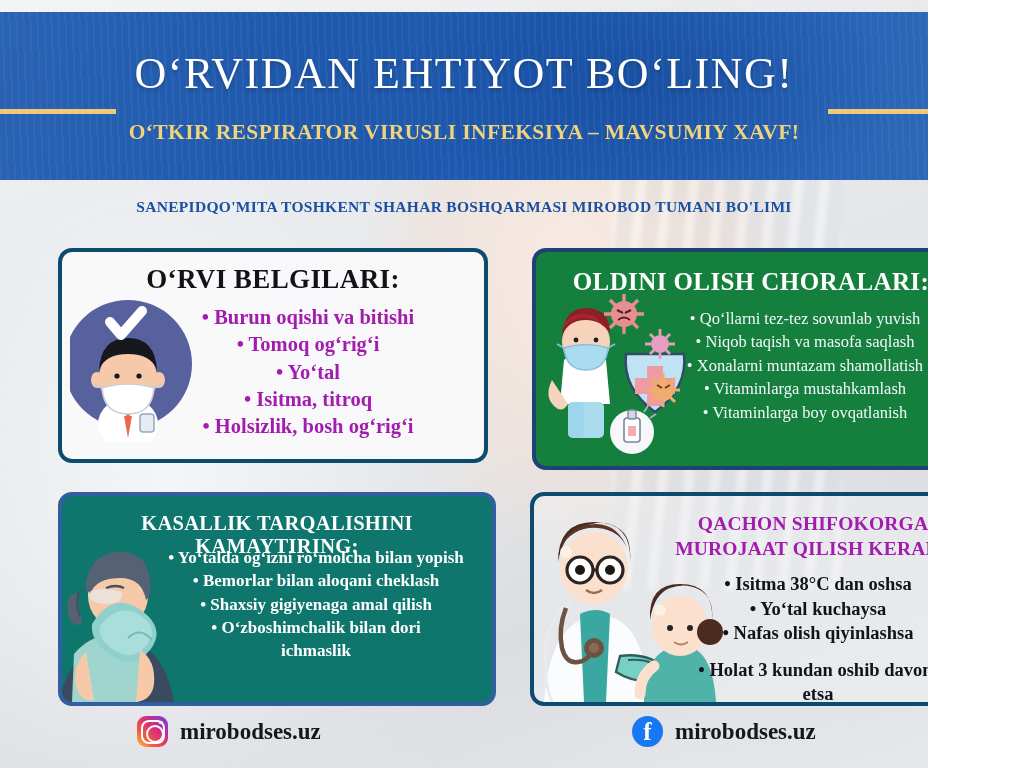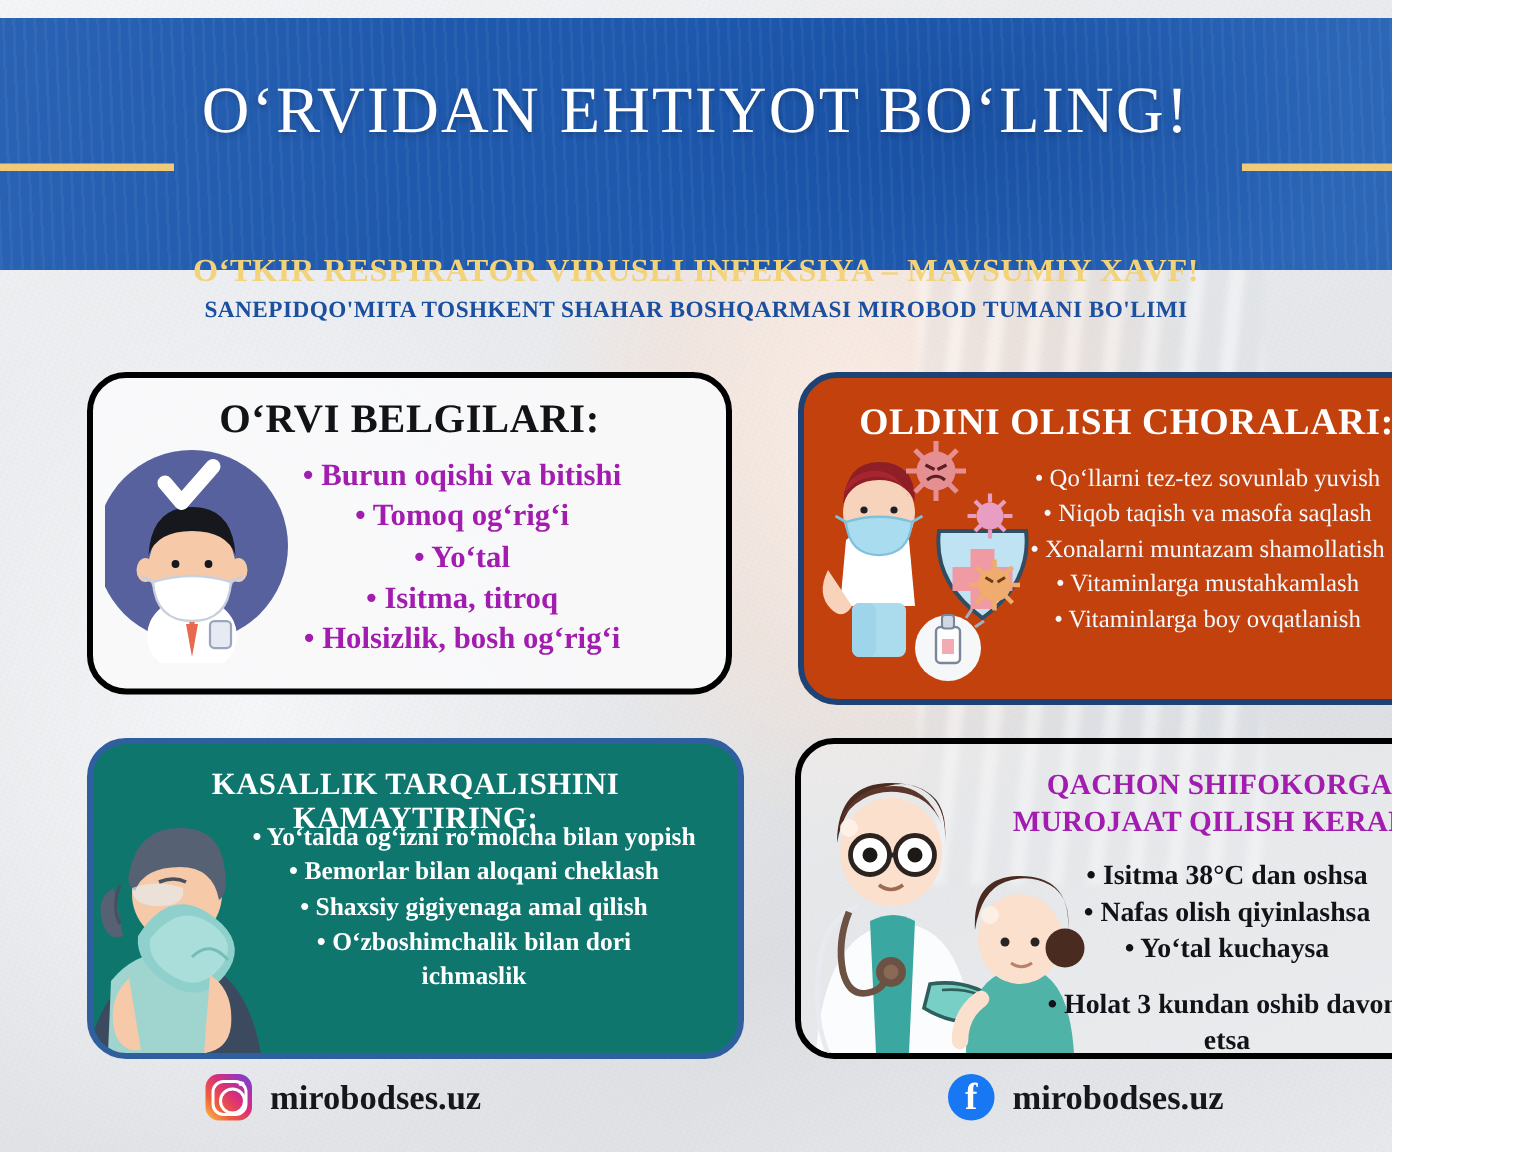--- a/index.html
+++ b/index.html
@@ -64,47 +64,46 @@
     z-index: 3;
   }
   .title-sub {
     position: absolute; left: 0; right: 0; top: 120px;
     text-align: center;
     color: #f2d37a;
     font-size: 21.5px;
     font-weight: bold;
     letter-spacing: .4px;
     z-index: 3;
-    margin-top: 48px;
   }
   .gold-rule { position: absolute; top: 109px; height: 5px; background: #f0c979; z-index: 3; }
   .gold-rule.left  { left: 0;  width: 116px; }
   .gold-rule.right { right: 0; width: 100px; }
 
   
   .org-line {
     position: absolute; left: 0; right: 0; top: 198px;
     text-align: center;
     color: #1b4fa0;
     font-size: 15.5px;
     font-weight: bold;
     letter-spacing: .3px;
     z-index: 3;
   }
 
   
   .card {
     position: absolute;
-    border-radius: 26px;
-    border: 4px solid #000000;
+    border-radius: 14px;
+    border: 4px solid #0c4a6e;
     overflow: hidden;
     z-index: 4;
   }
   .card.light { background: rgba(250,250,251,.90); }
-  .card.navy  { background: #c2410c; border-color: #1f4274; }
+  .card.navy  { background: #15803d; border-color: #1f4274; }
   .card.blue  { background: #0f766e; border-color: #2f5f9e; }
   .card.ghost { background: rgba(248,248,249,.34); }
 
   .card-title {
     position: absolute; left: 0; right: 0;
     text-align: center;
     font-weight: bold;
     z-index: 3;
   }
   .card-list {
@@ -325,22 +324,22 @@
       <circle cx="174" cy="126" r="13" fill="#4a2b20"></circle>
       <circle cx="134" cy="122" r="3" fill="#2a2320"></circle>
       <circle cx="154" cy="122" r="3" fill="#2a2320"></circle>
       <path d="M138 136 q7 5 14 0" stroke="#b8826a" stroke-width="2" fill="none"></path>
       <circle cx="124" cy="104" r="6" fill="#fdf3ea" opacity=".8"></circle>
       <path d="M118 160 q-14 10 -14 28" stroke="#fbe0cd" stroke-width="11" stroke-linecap="round" fill="none"></path>
     </svg>
     <div class="card-title">QACHON SHIFOKORGA MUROJAAT QILISH KERAK?</div>
     <ul class="card-list">
       <li>• Isitma 38°C dan oshsa</li>
+      <li>• Yo‘tal kuchaysa</li>
       <li>• Nafas olish qiyinlashsa</li>
-      <li>• Yo‘tal kuchaysa</li>
       <li class="wrap" style="white-space:normal;max-width:250px;margin:12px auto;">• Holat 3 kundan oshib davom etsa</li>
     </ul>
   </div>
 
   <div class="social" id="social-instagram">
     <div class="ig-icon">
         <div class="ig-inner"></div>
       </div>
     <div class="handle">mirobodses.uz</div>
   </div>

